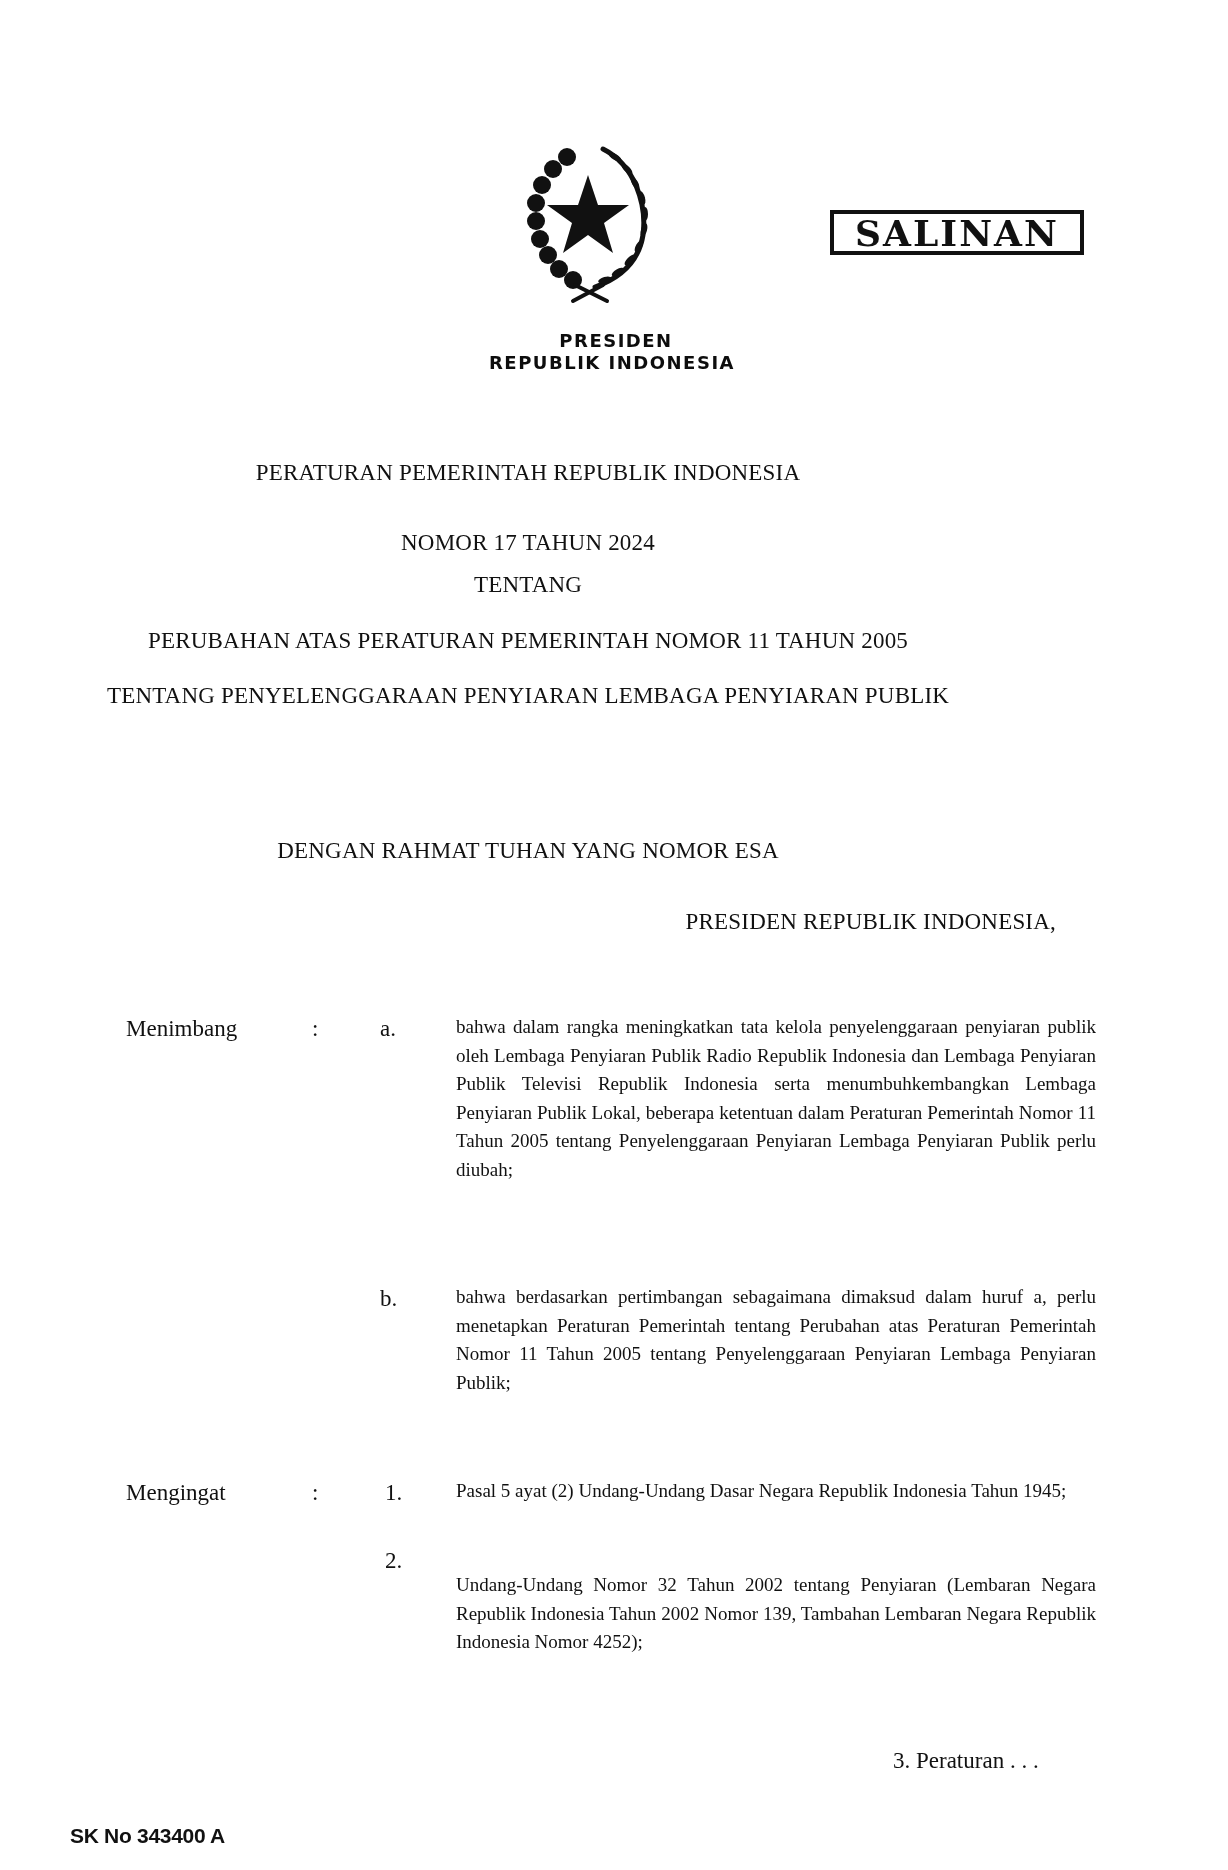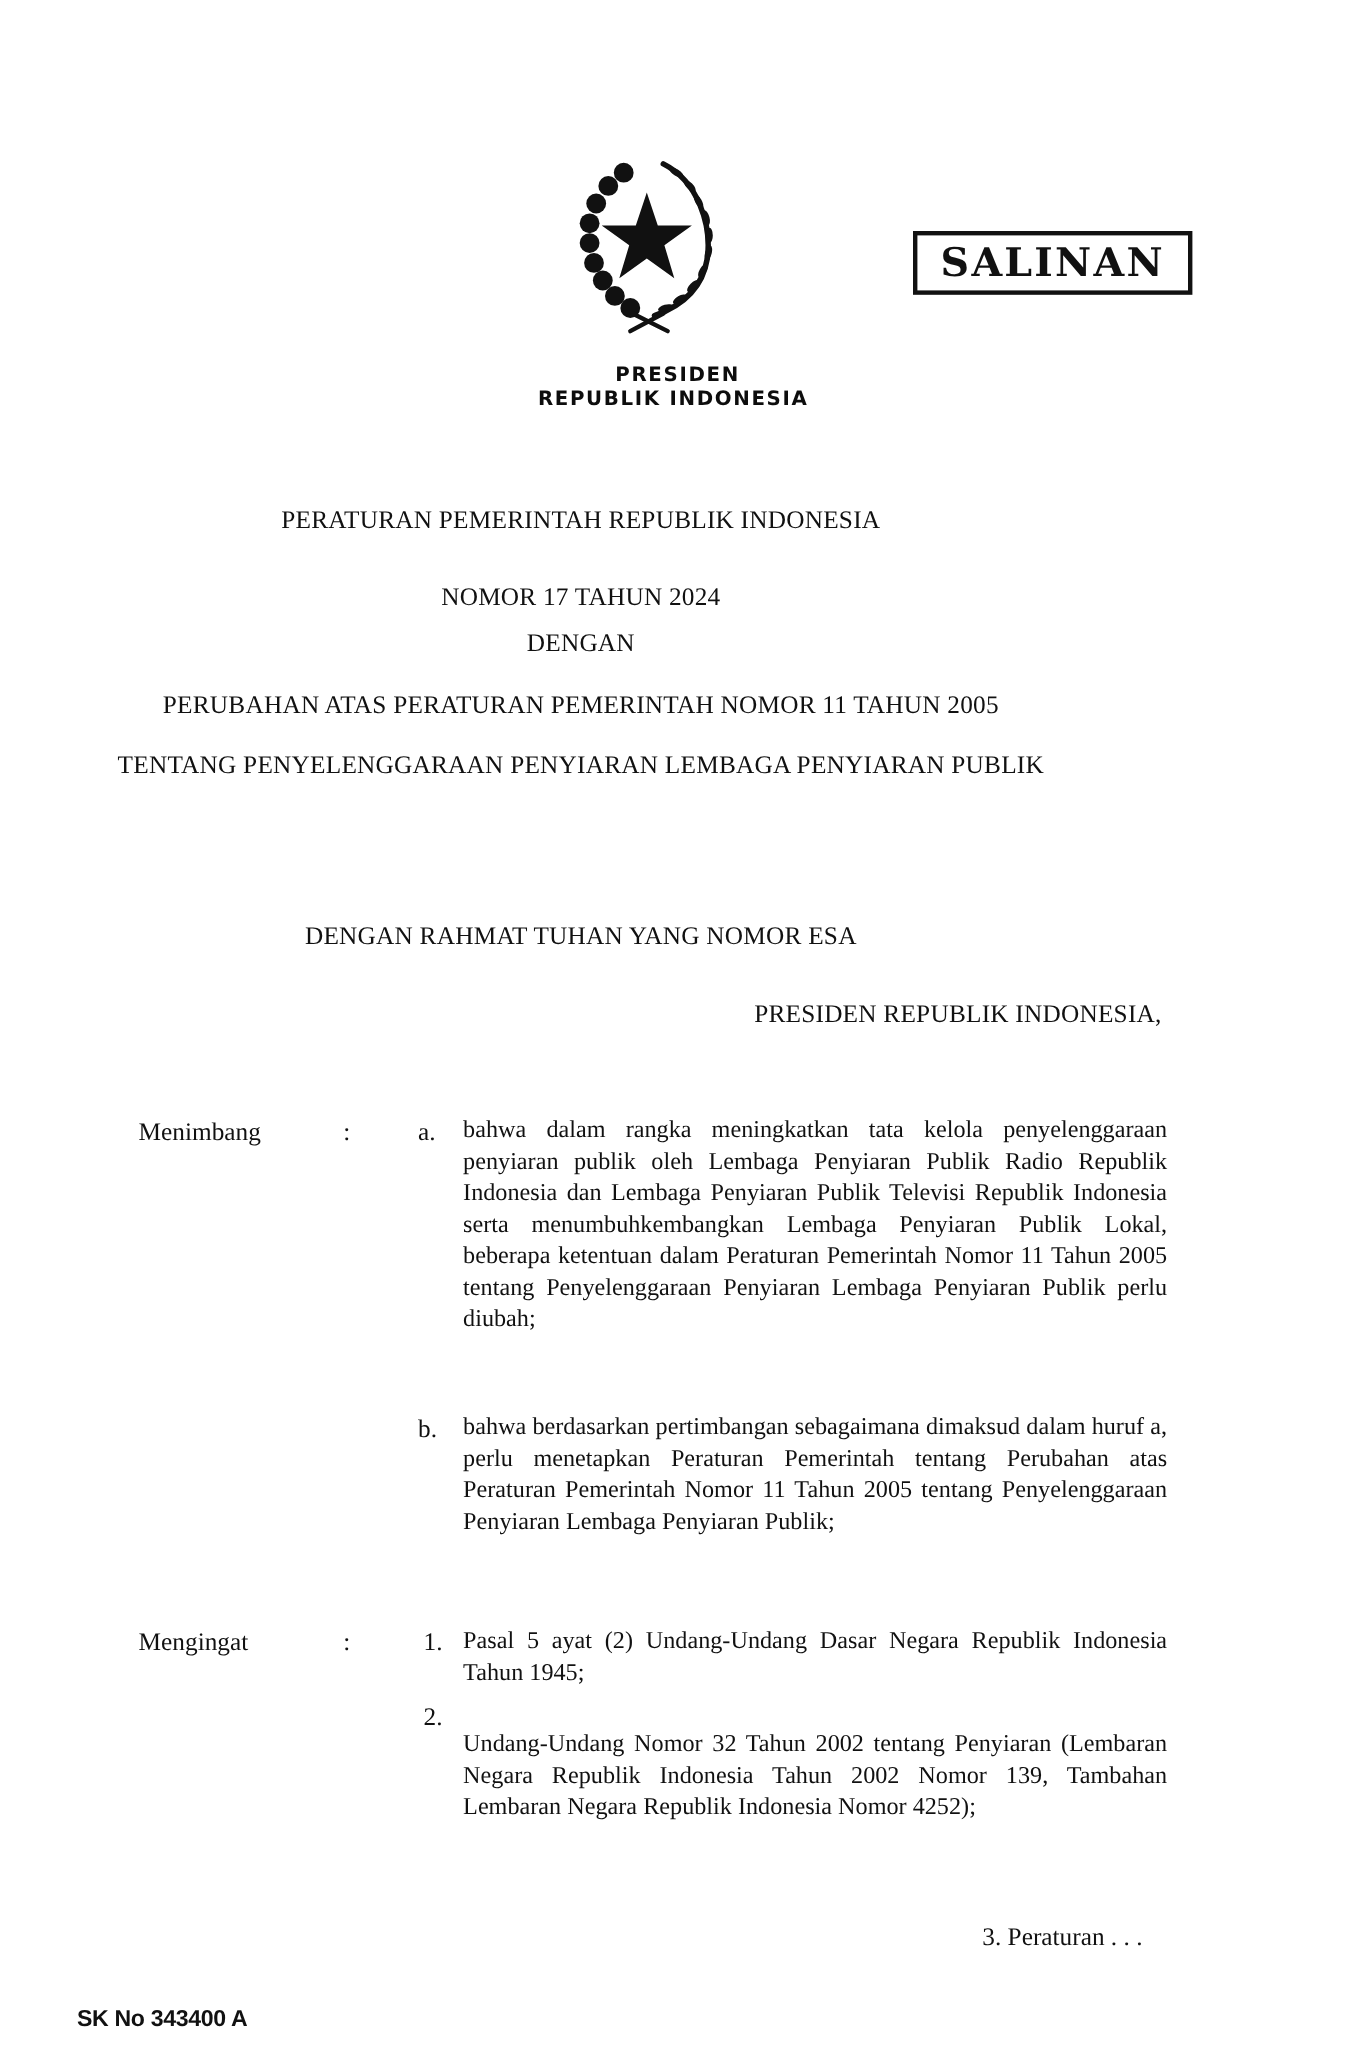--- a/index.html
+++ b/index.html
@@ -32,21 +32,21 @@
       font-size: 18px;
       letter-spacing: 1.5px;
       color: #0d0d0d;
     }
     .pres-line.l1 { top: 330px; margin-left: 2px; }
     .pres-line.l2 { top: 352px; margin-left: -2px; }
 
     
     .stamp {
       left: 830px; top: 210px;
-      width: 254px; height: 58px;
+      width: 254px; height: 45px;
       border: 4px solid #111;
       box-sizing: border-box;
       display: flex; align-items: center; justify-content: center;
       font-family: "DejaVu Serif", "Liberation Serif", serif;
       font-weight: bold;
       font-size: 36px;
       letter-spacing: 2px;
     }
 
     
@@ -73,23 +73,23 @@
     .colon {
       left: 312px;
       font-size: 23px;
     }
     .marker {
       left: 380px;
       width: 40px;
       font-size: 23px;
     }
     .para {
-      left: 421px;
+      left: 456px;
       width: 640px;
-      font-size: 22px;
+      font-size: 19px;
       line-height: 28.5px;
       text-align: justify;
       text-align-last: left;
     }
 
     .menimbang-label { top: 1016px; }
     .menimbang-colon { top: 1016px; }
     .ma-marker { top: 1016px; }
     .ma-text { top: 1013px; }
     .mb-marker { top: 1286px; }
@@ -158,21 +158,21 @@
   </svg>
 </div>
 
 <div class="abs pres-line l1">PRESIDEN</div>
 <div class="abs pres-line l2">REPUBLIK INDONESIA</div>
 
 <div class="abs stamp">SALINAN</div>
 
 <div class="abs title-line t1">PERATURAN PEMERINTAH REPUBLIK INDONESIA</div>
 <div class="abs title-line t2">NOMOR 17 TAHUN 2024</div>
-<div class="abs title-line t3">DENGAN</div>
+<div class="abs title-line t3">TENTANG</div>
 <div class="abs title-line t4">PERUBAHAN ATAS PERATURAN PEMERINTAH NOMOR 11 TAHUN 2005</div>
 <div class="abs title-line t5">TENTANG PENYELENGGARAAN PENYIARAN LEMBAGA PENYIARAN PUBLIK</div>
 
 <div class="abs title-line t6">DENGAN RAHMAT TUHAN YANG NOMOR ESA</div>
 <div class="abs title-line t7">PRESIDEN REPUBLIK INDONESIA,</div>
 
 <div class="abs label menimbang-label">Menimbang</div>
 <div class="abs colon menimbang-colon">:</div>
 
 <div class="abs marker ma-marker">a.</div>

